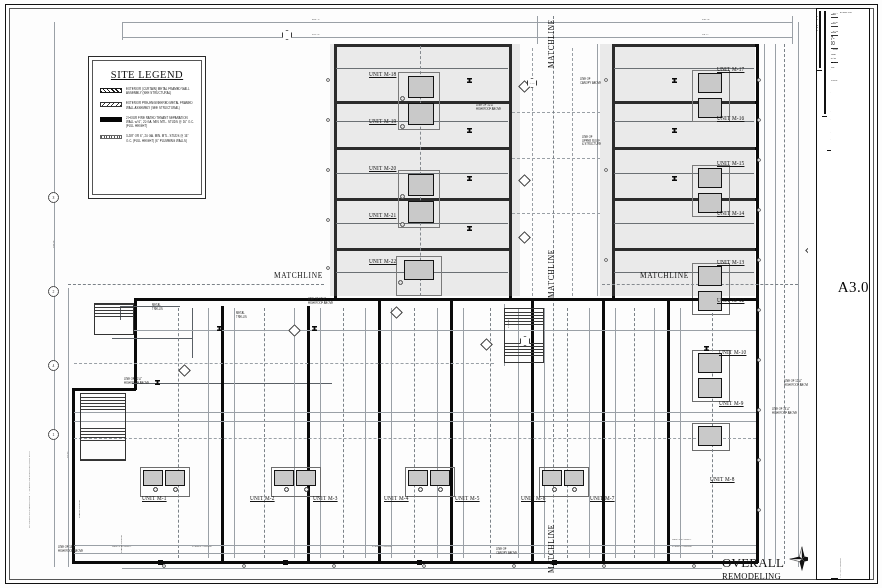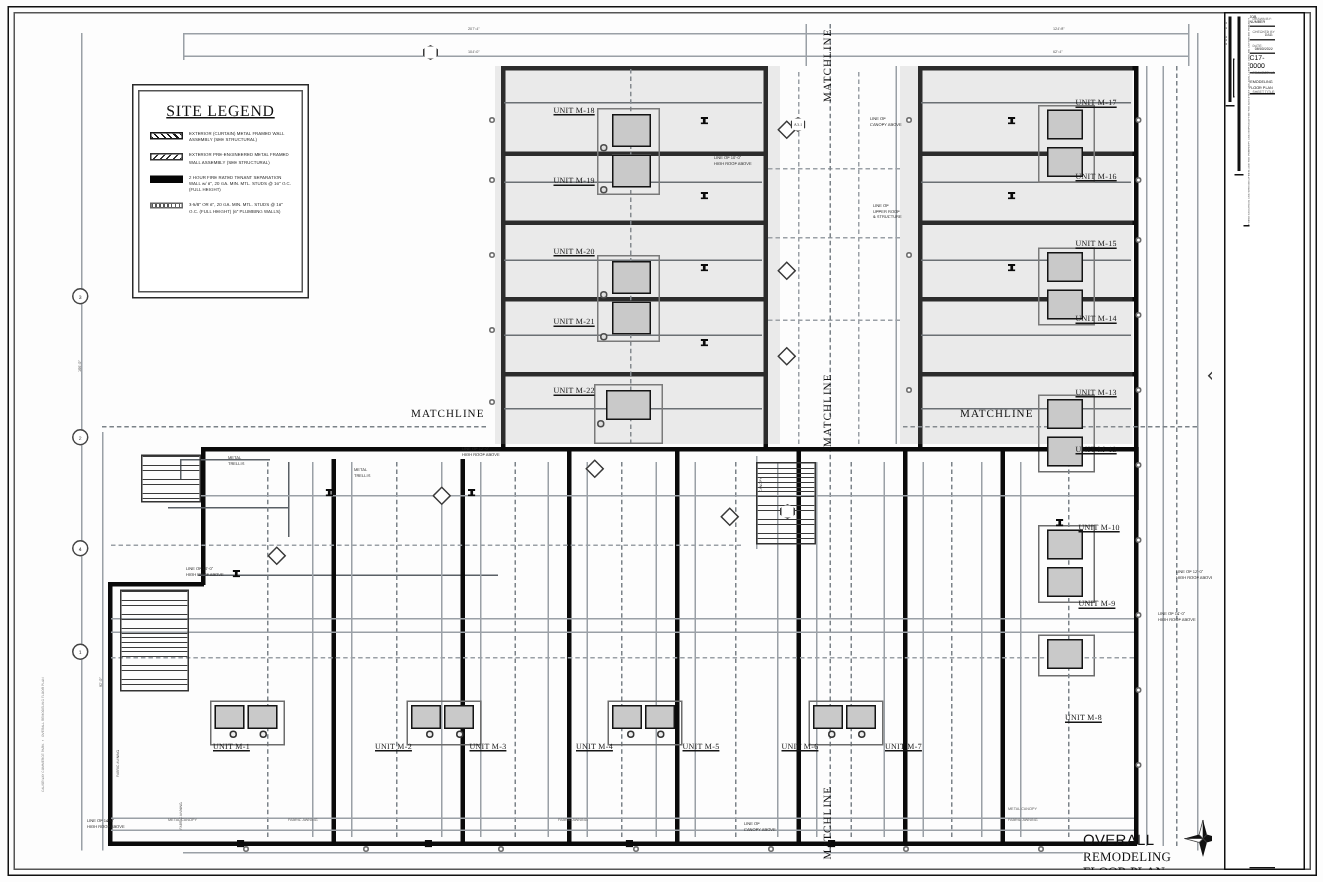--- a/index.html
+++ b/index.html
@@ -217,22 +217,22 @@
     transform: rotate(-90deg);
   }
 
   
   .draw-title {
     position: absolute;
     left: 710px; top: 547px;
     z-index: 40;
   }
   .draw-title .t1 {
-    font-size: 10px; color: #101010;
-    font-family: Liberation Sans, sans-serif;
+    font-size: 13px; color: #101010;
+    font-family: Liberation Serif, serif;
     letter-spacing: .2px;
   }
   .draw-title .t2 {
     font-size: 8.6px; color: #101010;
     font-family: "Liberation Serif", serif;
     letter-spacing: .2px;
     border-bottom: 1px solid #111;
     padding-bottom: 1px;
     display:inline-block;
   }
@@ -973,16 +973,21 @@
         <span class="info-k">PROJECT NO:</span>
         <span class="info-v">C17-0000</span>
       </div>
       <div class="info-sheet-title">
         <span class="info-k">SHEET TITLE:</span>
         <span class="info-v">OVERALL REMODELING
 FLOOR PLAN</span>
       </div>
     </div>
 
+    <div class="tb-sheetno">
+      <span class="sheetno-k">SHEET NO:</span>
+      <span class="sheetno">A3.0</span>
+      <span class="tb-foot">PLOT DATE:  08/30/2022</span>
+    </div>
 
   </div>
 
 </div>
 
 </body></html>

